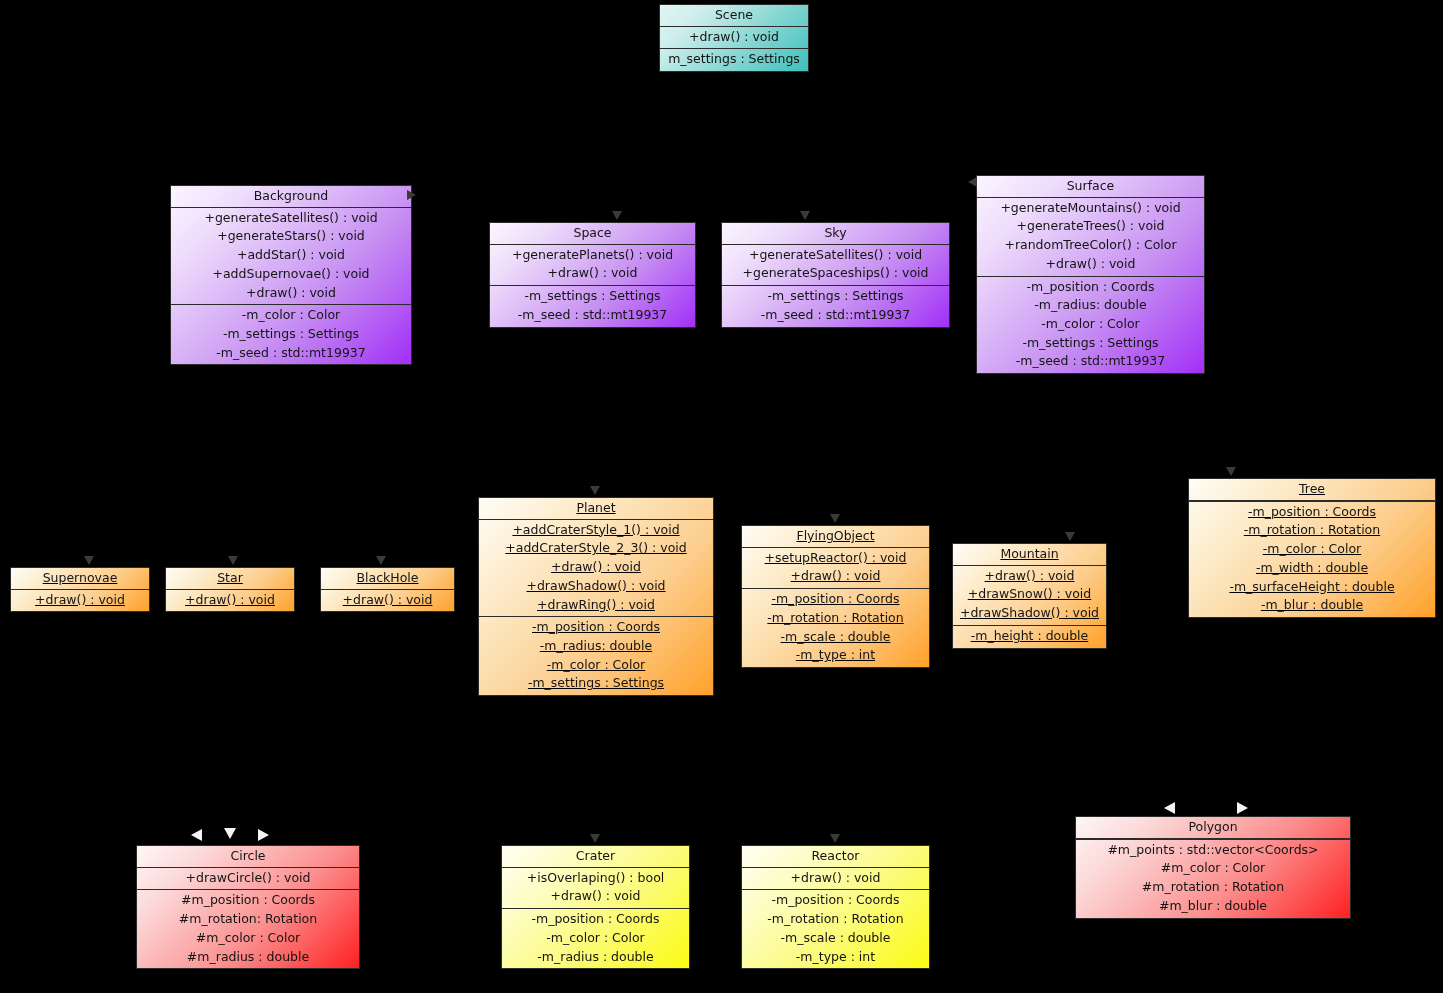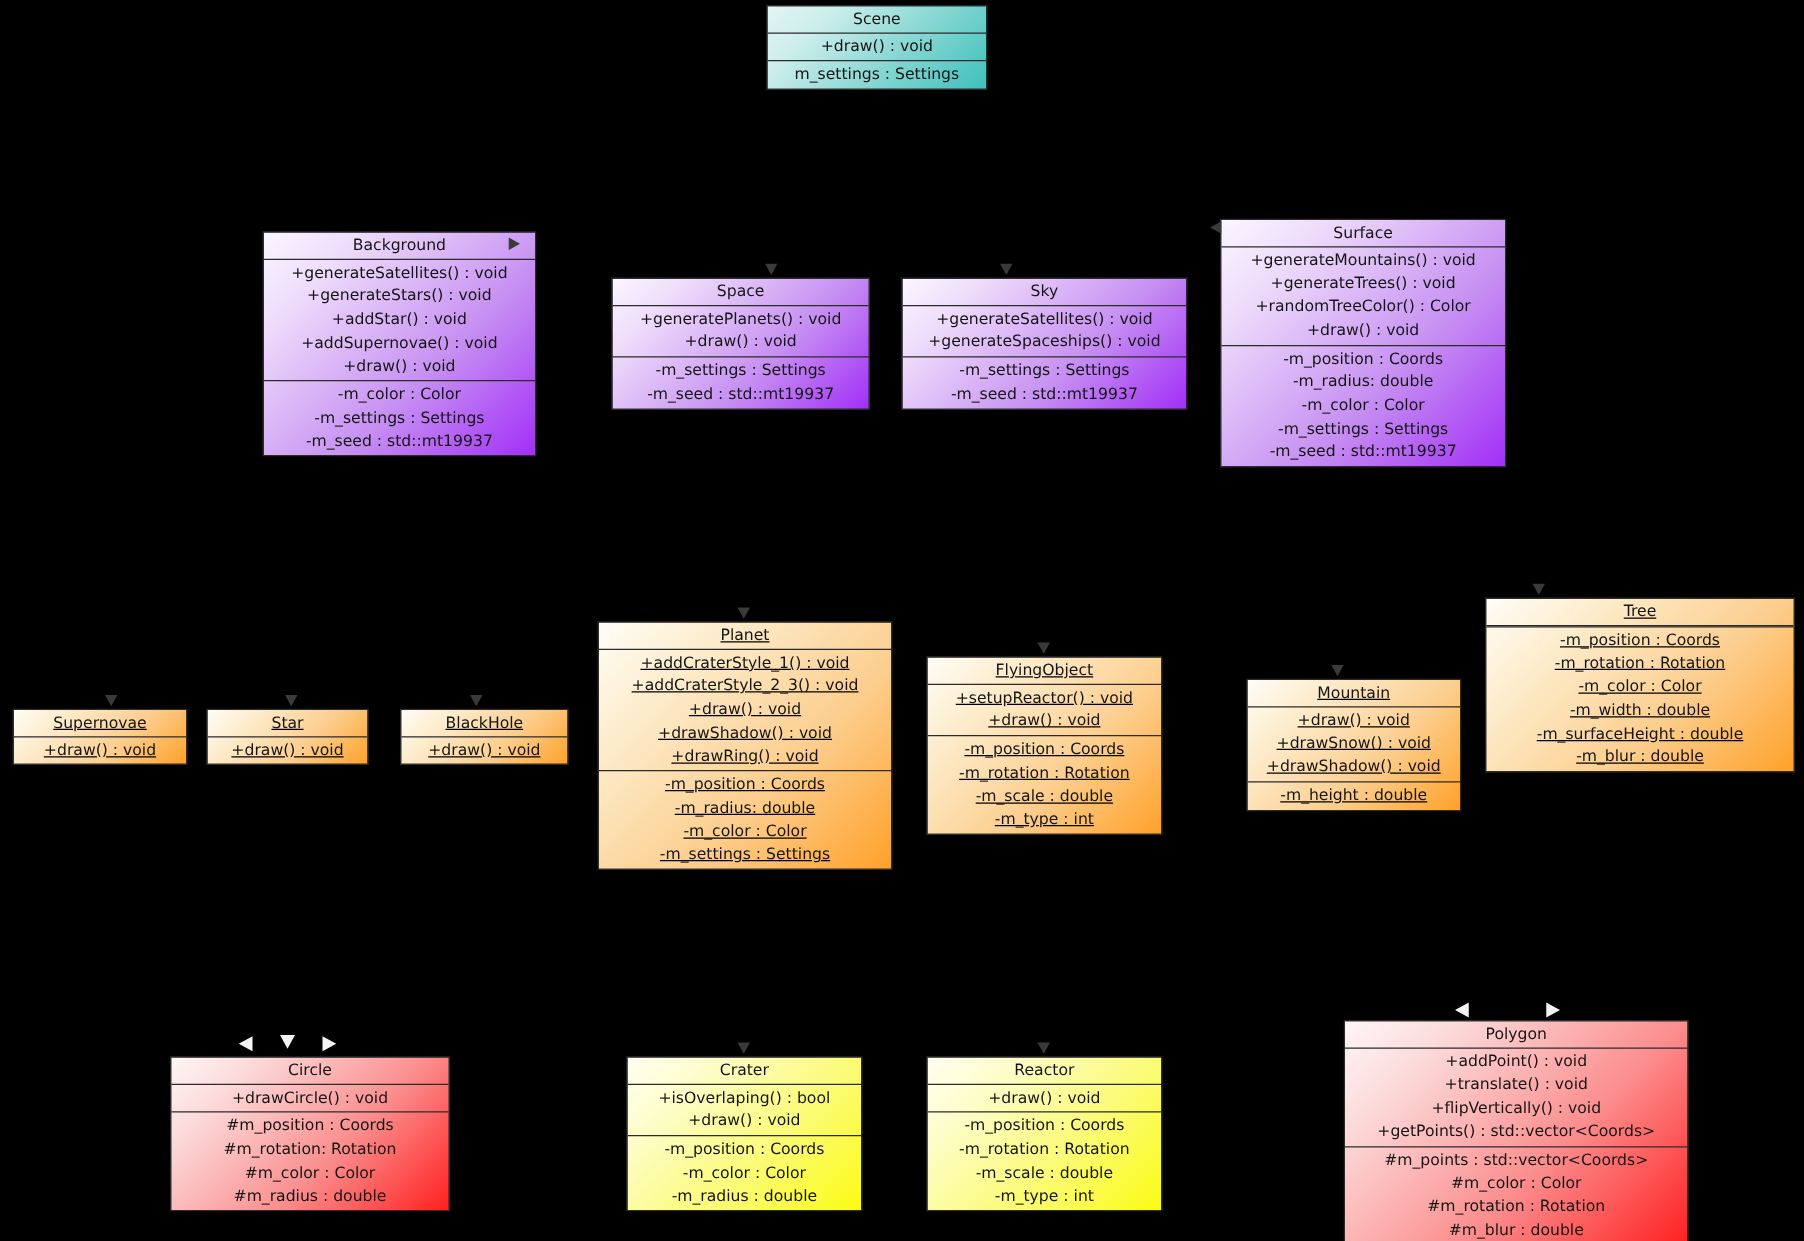--- a/index.html
+++ b/index.html
@@ -95,30 +95,30 @@
   .arrow.right-dark {
     border-top: 5px solid transparent;
     border-bottom: 5px solid transparent;
     border-left: 9px solid #3a3a3a;
   }
 </style>
 </head>
 <body>
 
 <div id="diagram">
-    <div class="uml-class g-teal" style="left: 613px; top: 4px; width: 177px;">
+    <div class="uml-class g-teal" style="left: 659px; top: 4px; width: 150px;">
       <div class="uml-name">Scene</div>
       <div class="uml-section">
         <div class="uml-row">+draw() : void</div>
       </div>
       <div class="uml-section divider">
         <div class="uml-row">m_settings : Settings</div>
       </div>
     </div>
-    <div class="uml-class g-purple" style="left: 170px; top: 185px; width: 219px; margin-left: 40px;">
+    <div class="uml-class g-purple" style="left: 170px; top: 185px; width: 242px;">
       <div class="uml-name">Background</div>
       <div class="uml-section">
         <div class="uml-row">+generateSatellites() : void</div>
         <div class="uml-row">+generateStars() : void</div>
         <div class="uml-row">+addStar() : void</div>
         <div class="uml-row">+addSupernovae() : void</div>
         <div class="uml-row">+draw() : void</div>
       </div>
       <div class="uml-section divider">
         <div class="uml-row">-m_color : Color</div>
@@ -204,21 +204,21 @@
         <div class="uml-row">+setupReactor() : void</div>
         <div class="uml-row">+draw() : void</div>
       </div>
       <div class="uml-section divider">
         <div class="uml-row">-m_position : Coords</div>
         <div class="uml-row">-m_rotation : Rotation</div>
         <div class="uml-row">-m_scale : double</div>
         <div class="uml-row">-m_type : int</div>
       </div>
     </div>
-    <div class="uml-class g-orange" style="left: 997px; top: 543px; width: 172px;">
+    <div class="uml-class g-orange" style="left: 952px; top: 543px; width: 155px;">
       <div class="uml-name">Mountain</div>
       <div class="uml-section">
         <div class="uml-row">+draw() : void</div>
         <div class="uml-row">+drawSnow() : void</div>
         <div class="uml-row">+drawShadow() : void</div>
       </div>
       <div class="uml-section divider">
         <div class="uml-row">-m_height : double</div>
       </div>
     </div>
@@ -264,26 +264,20 @@
       </div>
       <div class="uml-section divider">
         <div class="uml-row">-m_position : Coords</div>
         <div class="uml-row">-m_rotation : Rotation</div>
         <div class="uml-row">-m_scale : double</div>
         <div class="uml-row">-m_type : int</div>
       </div>
     </div>
     <div class="uml-class g-red" style="left: 1075px; top: 816px; width: 276px;">
       <div class="uml-name">Polygon</div>
-      <div class="uml-section">
-        <div class="uml-row">+addPoint() : void</div>
-        <div class="uml-row">+translate() : void</div>
-        <div class="uml-row">+flipVertically() : void</div>
-        <div class="uml-row">+getPoints() : std::vector&lt;Coords&gt;</div>
-      </div>
       <div class="uml-section divider">
         <div class="uml-row">#m_points : std::vector&lt;Coords&gt;</div>
         <div class="uml-row">#m_color : Color</div>
         <div class="uml-row">#m_rotation : Rotation</div>
         <div class="uml-row">#m_blur : double</div>
       </div>
     </div>
     <div class="arrow right-dark" style="left: 407px; top: 190px;"></div>
     <div class="arrow down-dark" style="left: 612px; top: 211px;"></div>
     <div class="arrow down-dark" style="left: 800px; top: 211px;"></div>

